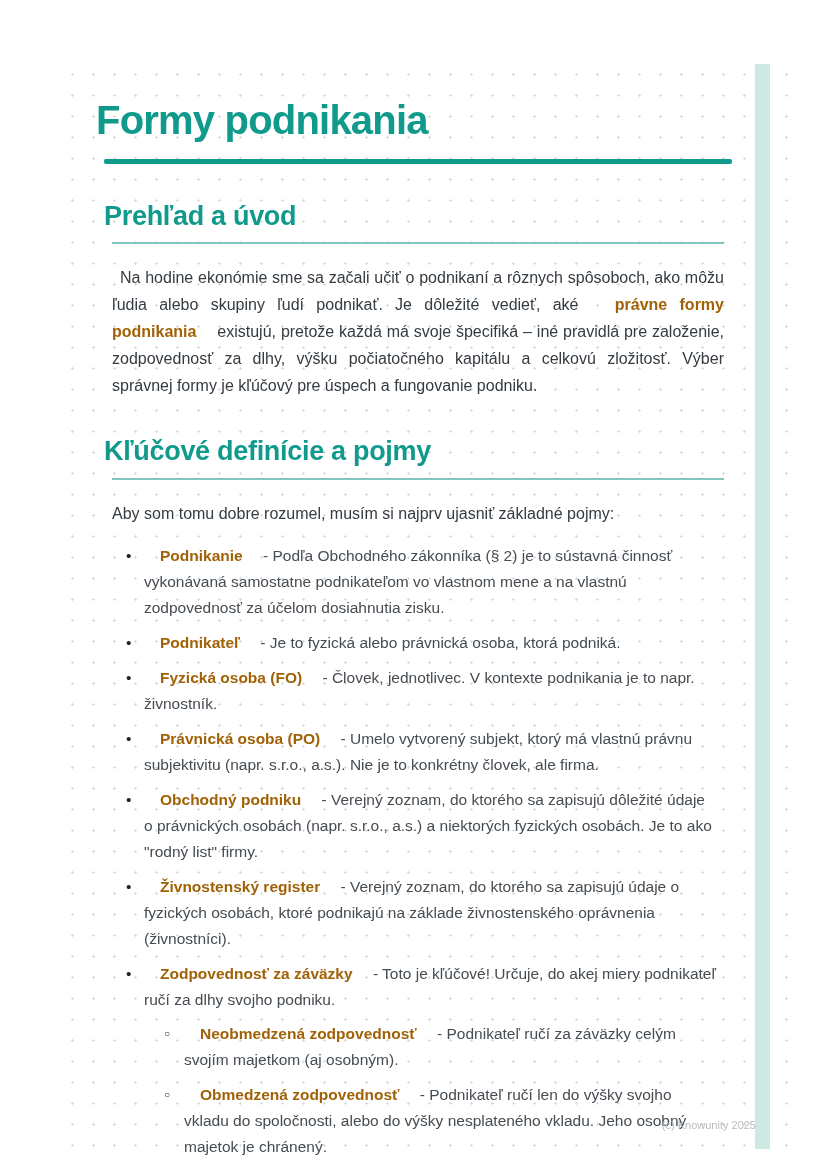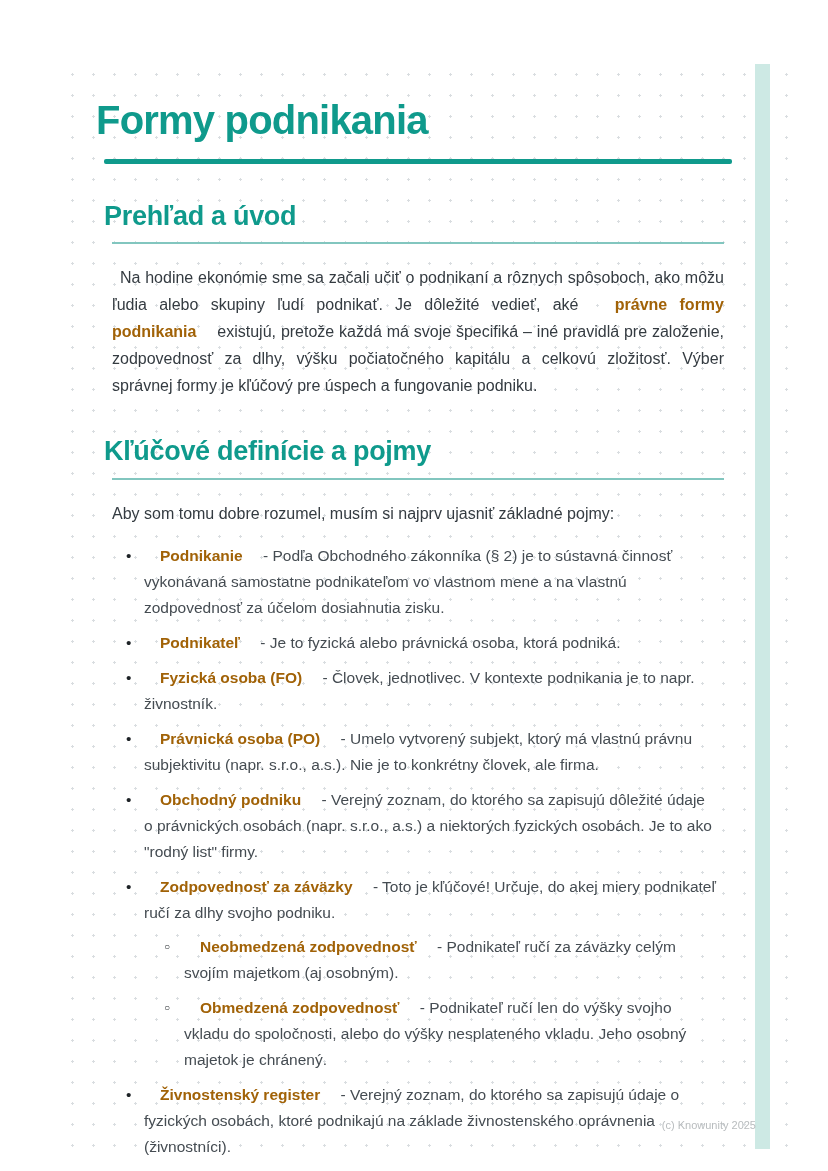--- a/index.html
+++ b/index.html
@@ -119,23 +119,23 @@
   <section>
     <h2 class="section-heading">Kľúčové definície a pojmy</h2>
     <div class="heading-rule"></div>
     <p class="body-text">Aby som tomu dobre rozumel, musím si najprv ujasniť základné pojmy:</p>
     <ul class="def-list">
         <li class="def-item"><span class="term">Podnikanie </span><span class="desc">- Podľa Obchodného zákonníka (§ 2) je to sústavná činnosť vykonávaná samostatne podnikateľom vo vlastnom mene a na vlastnú zodpovednosť za účelom dosiahnutia zisku.</span></li>
         <li class="def-item"><span class="term">Podnikateľ </span><span class="desc">- Je to fyzická alebo právnická osoba, ktorá podniká.</span></li>
         <li class="def-item"><span class="term">Fyzická osoba (FO) </span><span class="desc">- Človek, jednotlivec. V kontexte podnikania je to napr. živnostník.</span></li>
         <li class="def-item"><span class="term">Právnická osoba (PO) </span><span class="desc">- Umelo vytvorený subjekt, ktorý má vlastnú právnu subjektivitu (napr. s.r.o., a.s.). Nie je to konkrétny človek, ale firma.</span></li>
         <li class="def-item"><span class="term">Obchodný podniku </span><span class="desc">- Verejný zoznam, do ktorého sa zapisujú dôležité údaje o právnických osobách (napr. s.r.o., a.s.) a niektorých fyzických osobách. Je to ako "rodný list" firmy.</span></li>
+        <li class="def-item"><span class="term">Živnostenský register </span><span class="desc">- Verejný zoznam, do ktorého sa zapisujú údaje o fyzických osobách, ktoré podnikajú na základe živnostenského oprávnenia (živnostníci).</span></li>
         <li class="def-item"><span class="term">Zodpovednosť za záväzky </span><span class="desc">- Toto je kľúčové! Určuje, do akej miery podnikateľ ručí za dlhy svojho podniku.</span><ul class="sub-list">
             <li class="def-item sub-item"><span class="term">Neobmedzená zodpovednosť </span><span class="desc">- Podnikateľ ručí za záväzky celým svojím majetkom (aj osobným).</span></li>
             <li class="def-item sub-item"><span class="term">Obmedzená zodpovednosť </span><span class="desc">- Podnikateľ ručí len do výšky svojho vkladu do spoločnosti, alebo do výšky nesplateného vkladu. Jeho osobný majetok je chránený.</span></li>
           </ul></li>
-        <li class="def-item"><span class="term">Živnostenský register </span><span class="desc">- Verejný zoznam, do ktorého sa zapisujú údaje o fyzických osobách, ktoré podnikajú na základe živnostenského oprávnenia (živnostníci).</span></li>
       </ul>
   </section>
 
 </div>
 
 <div class="footer-note">(c) Knowunity 2025</div>
 
 </body></html>

